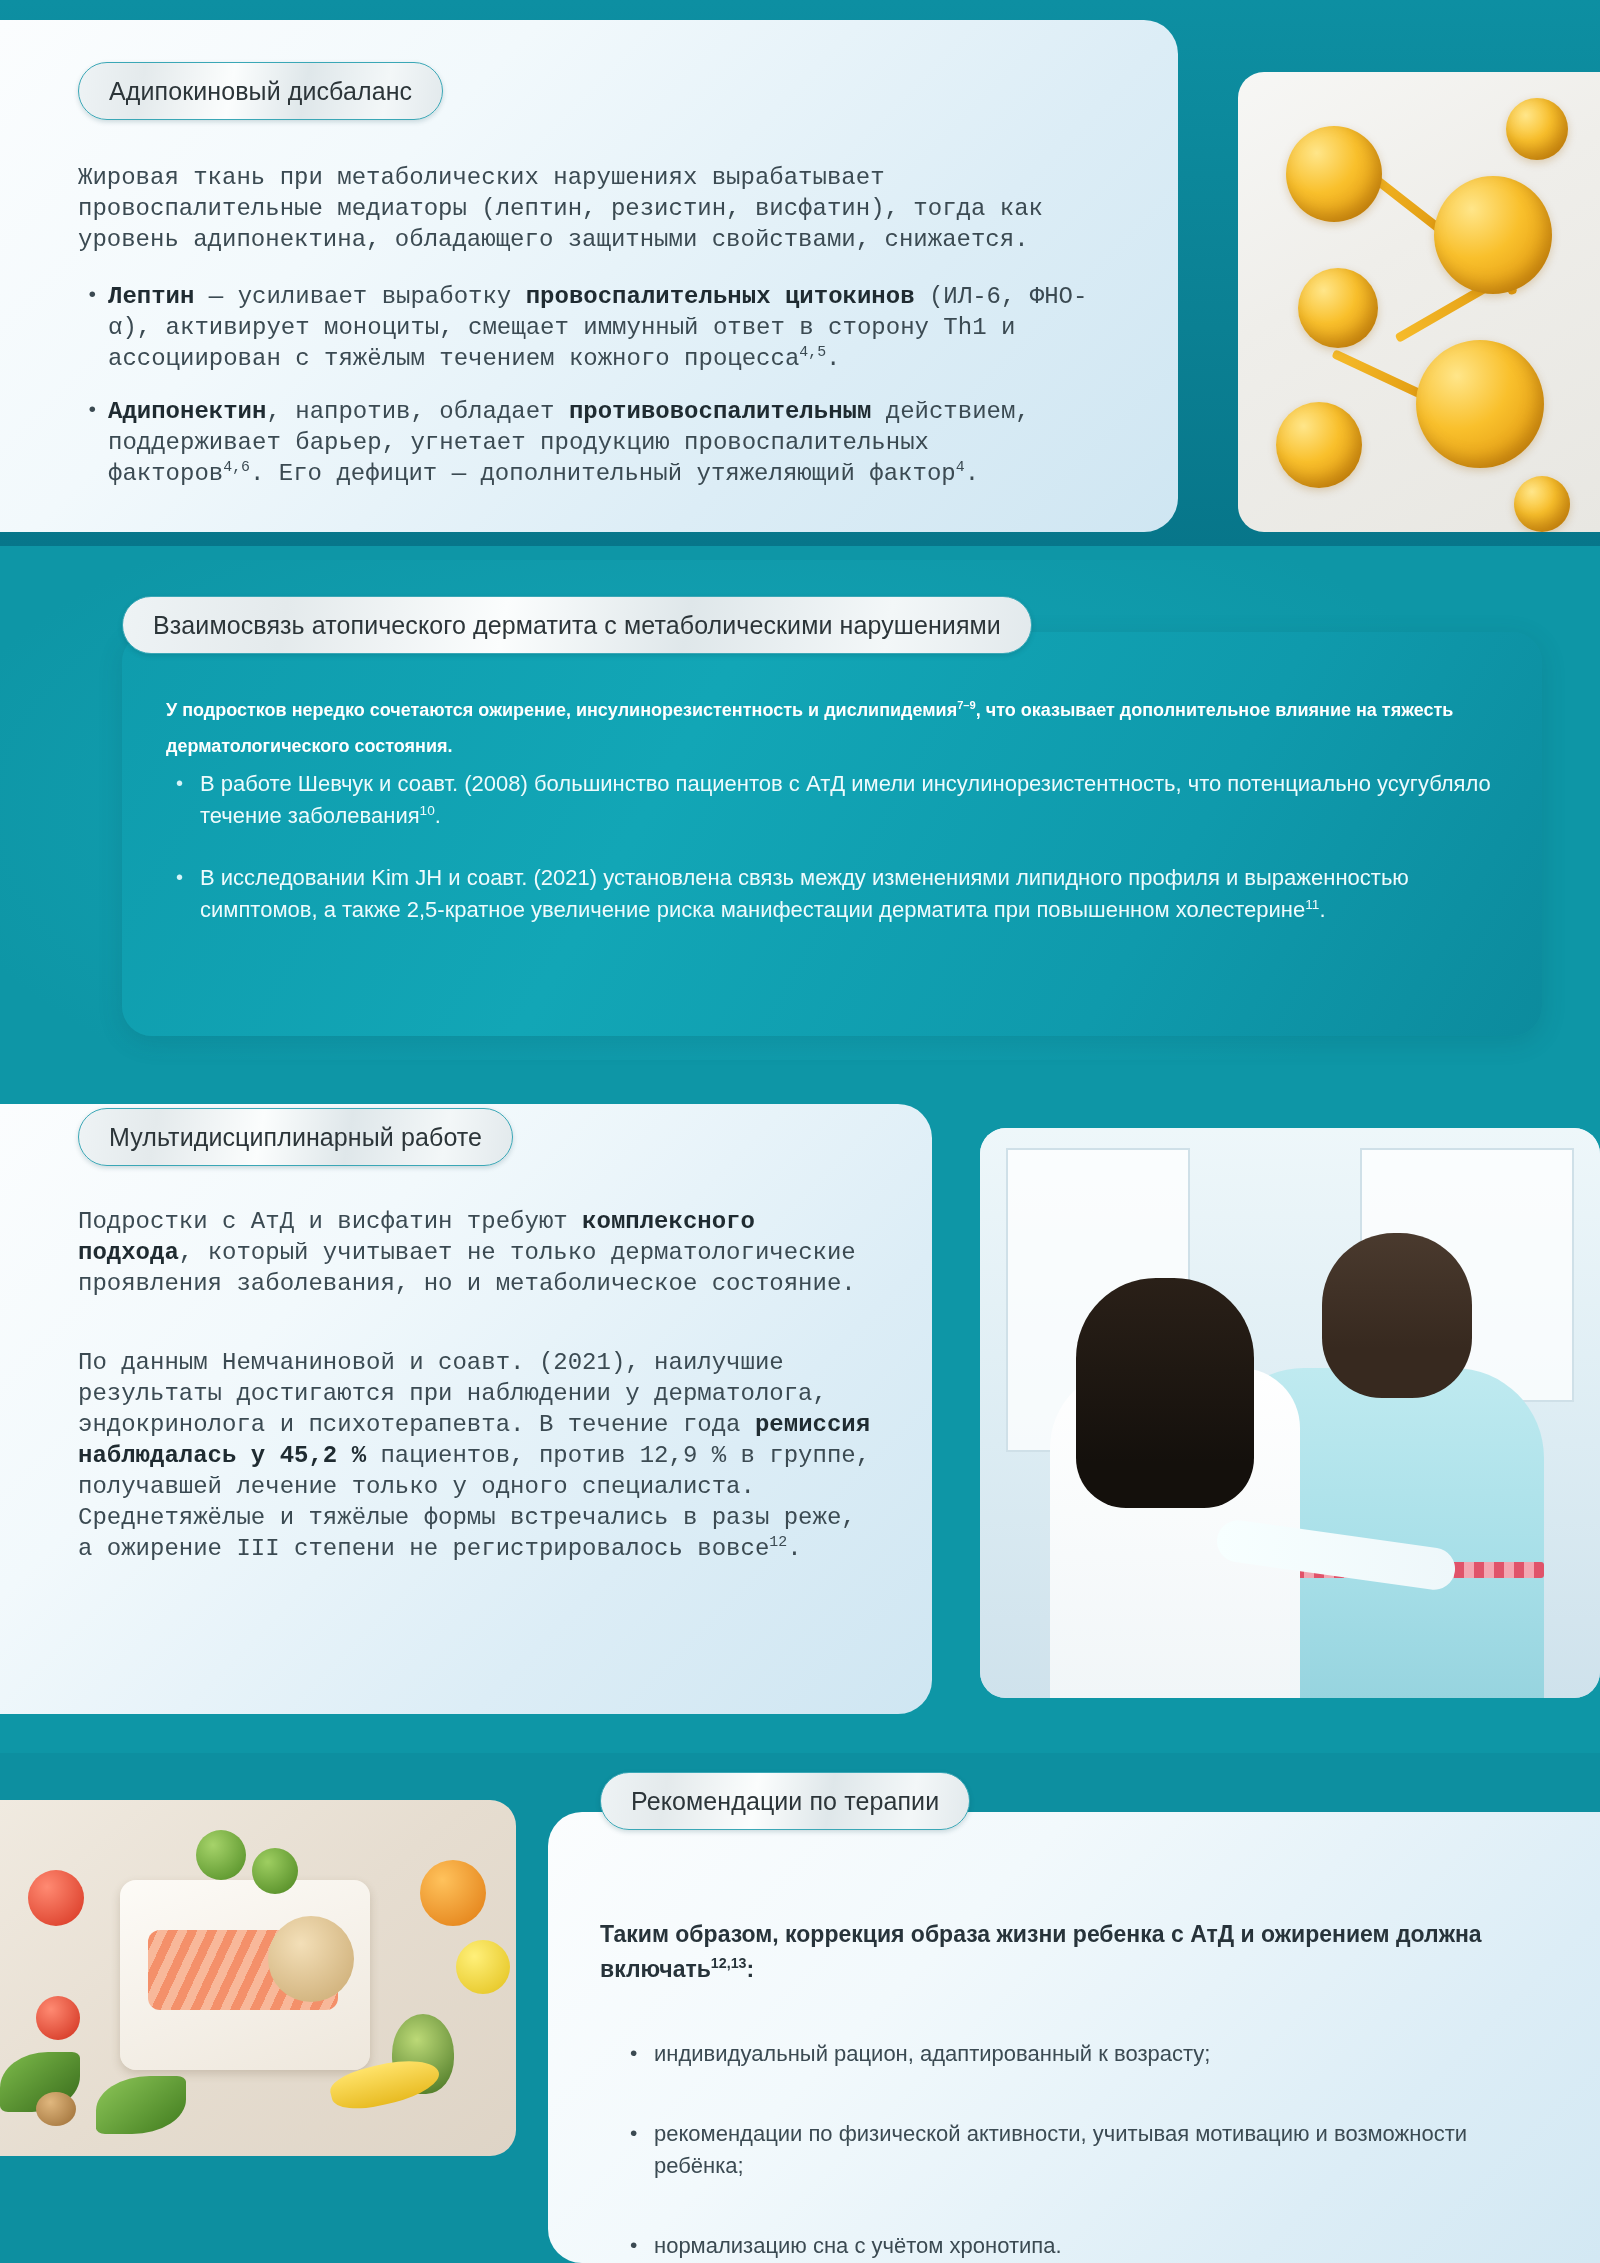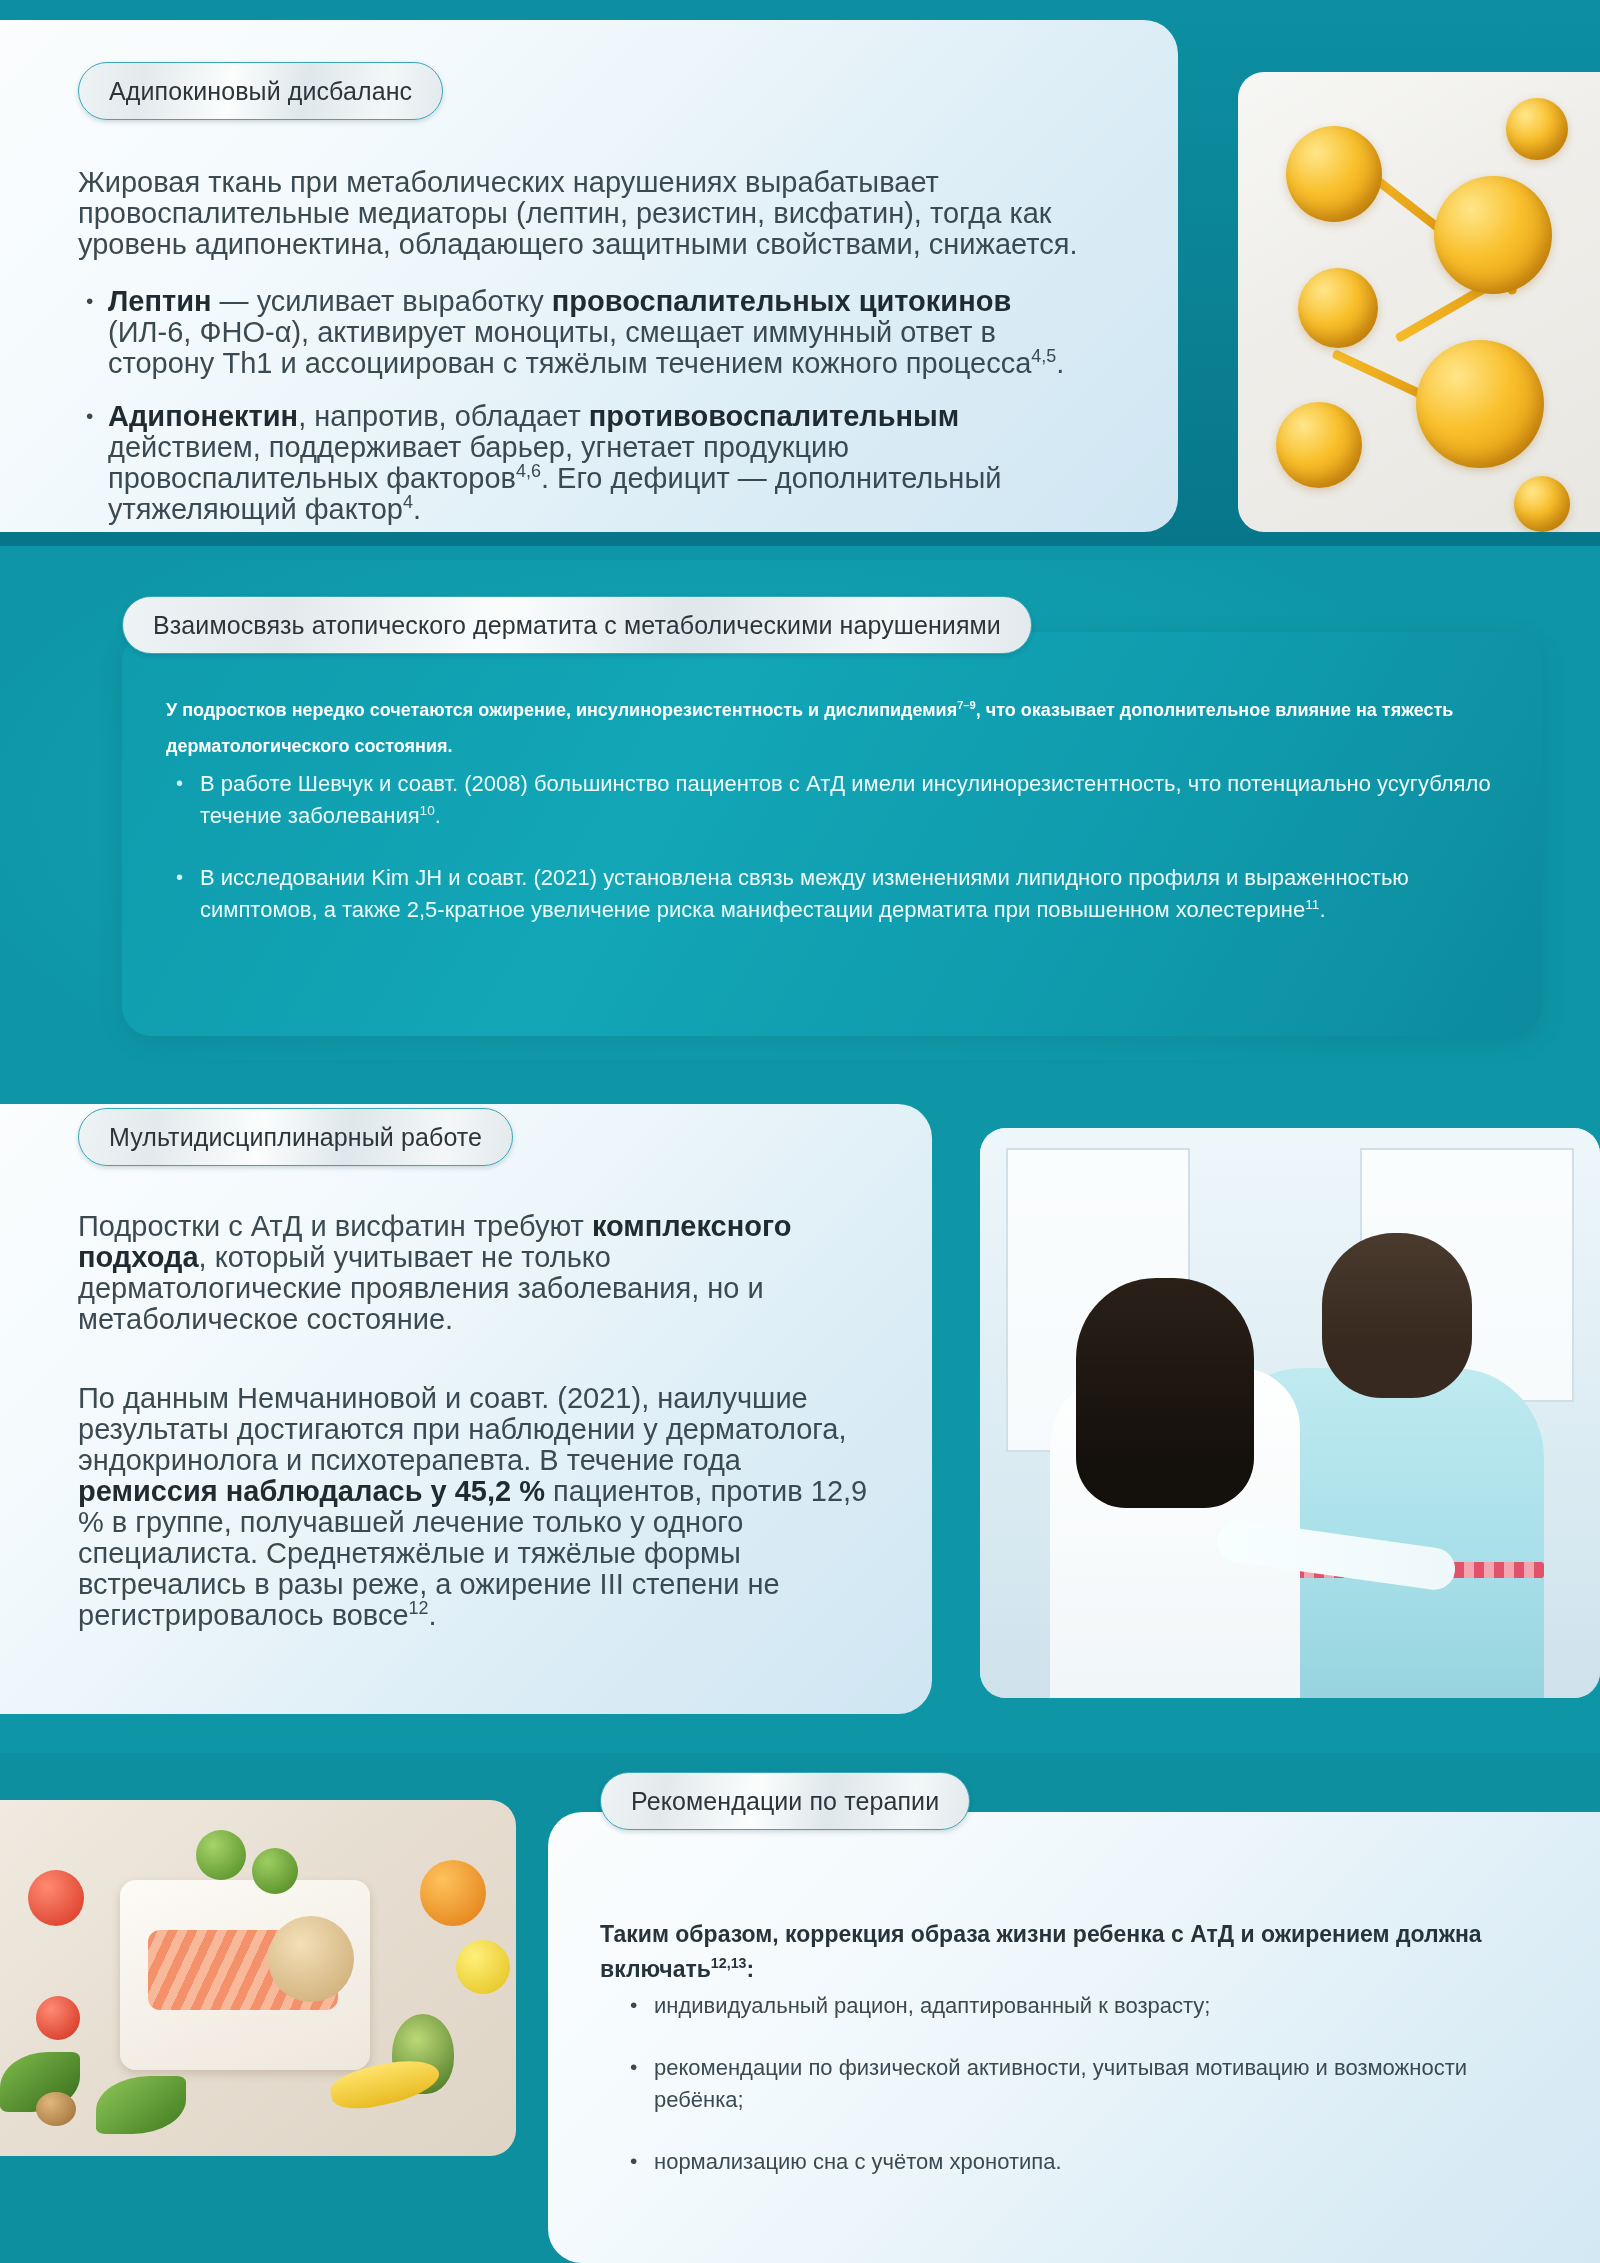--- a/index.html
+++ b/index.html
@@ -65,23 +65,24 @@
     font-size: 25px;
     font-weight: 400;
     letter-spacing: .1px;
     white-space: nowrap;
     z-index: 6;
   }
 
   
   .body-txt {
     color: #3b4a52;
-    font-size: 29px;
+    font-size: 24px;
     line-height: 31px;
     font-weight: 400;
+    font-family: Liberation Mono, monospace;
   }
   .body-txt b { color: #1f2b31; font-weight: 700; }
   sup { font-size: .62em; vertical-align: super; line-height: 0; }
 
   ul.bul { list-style: none; margin: 0; padding: 0; }
   ul.bul > li {
     position: relative;
     padding-left: 30px;
     margin-bottom: 22px;
   }
@@ -160,21 +161,21 @@
   }
   #pill-recom { left: 600px; top: 1772px; }
   #recom-intro {
     position: absolute; left: 52px; top: 82px; width: 900px;
     color: #27333a; font-size: 23px; line-height: 35px; font-weight: 700;
   }
   #recom-list {
     position: absolute; left: 72px; top: 178px; width: 930px;
     color: #3b4a52; font-size: 22px; line-height: 32px;
   }
-  #recom-list > li { padding-left: 34px; margin-bottom: 30px; }
+  #recom-list > li { padding-left: 34px; margin-bottom: 30px; margin-top: 48px; }
   #recom-list > li::before { left: 10px; }
 
   
   .oil-mol { position: absolute; inset: 0; }
   .oil-bub {
     position: absolute; border-radius: 50%;
     background: radial-gradient(circle at 32% 28%, #ffe68a 0%, #f9c02c 42%, #d98b05 100%);
     box-shadow: inset -6px -8px 16px rgba(120,65,0,.35), 0 3px 8px rgba(160,100,0,.25);
   }
   .oil-link { position: absolute; background: linear-gradient(90deg,#f6bb2a,#e09a10); border-radius: 4px; }

